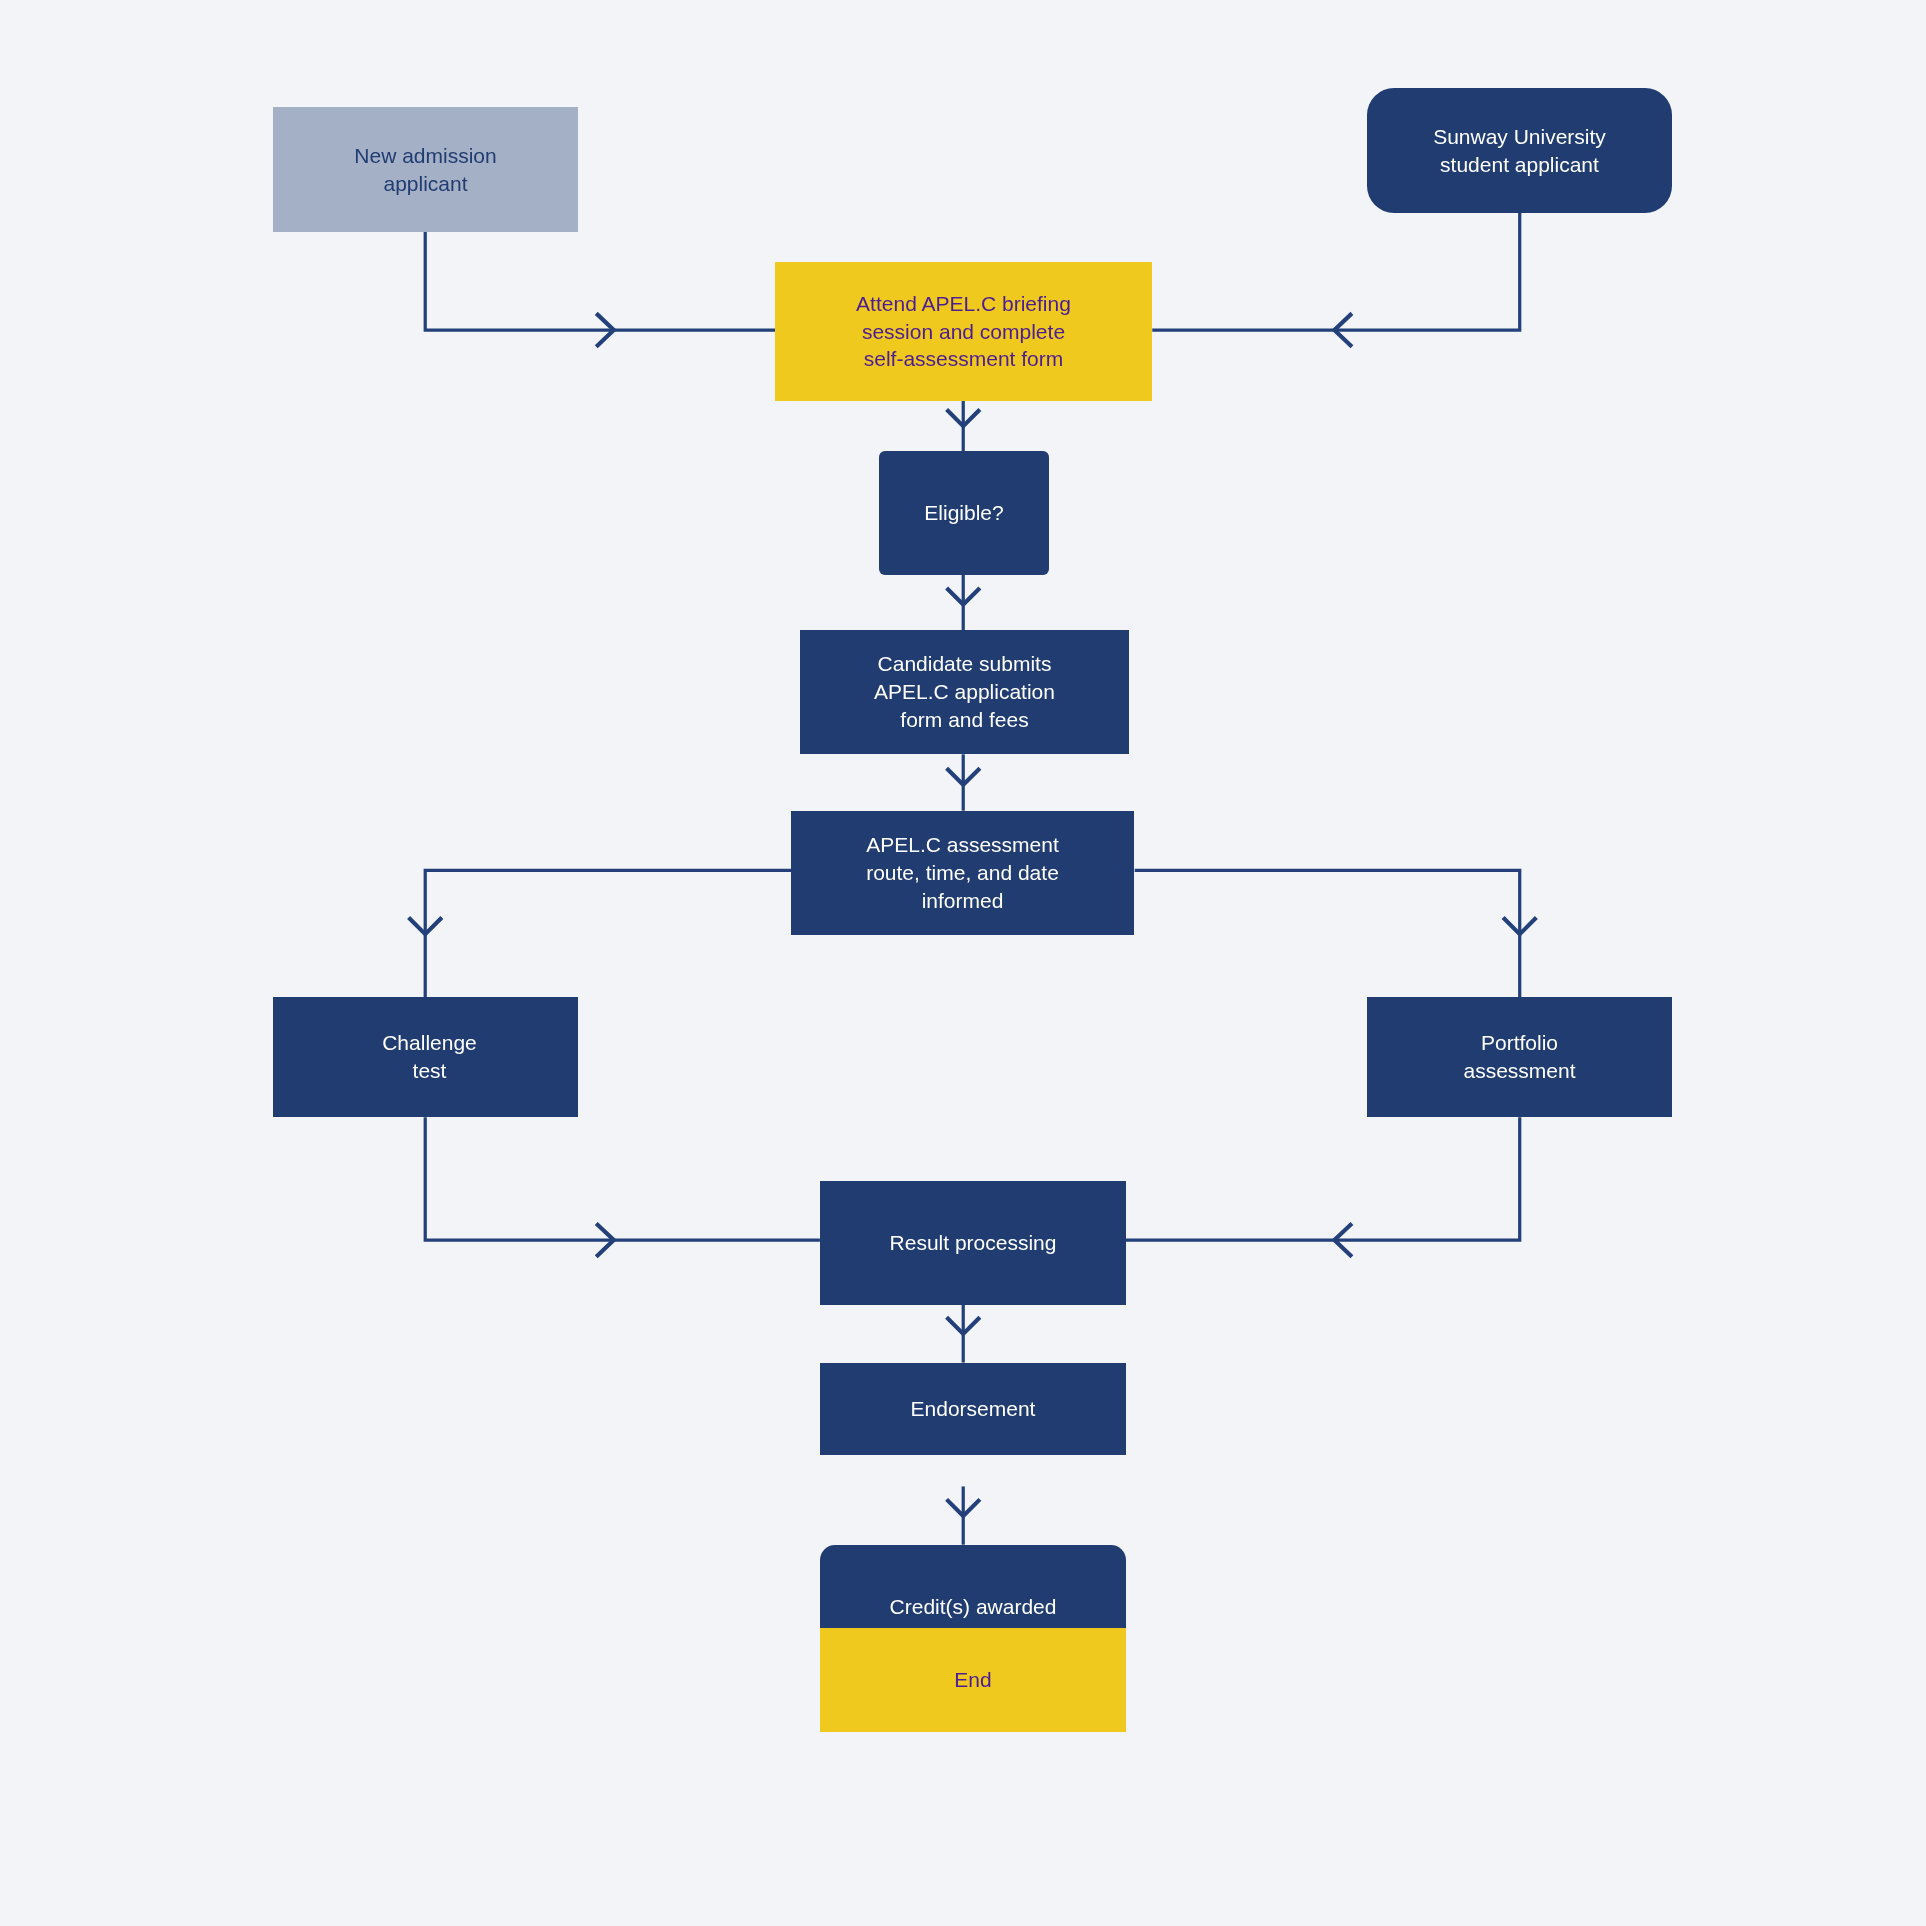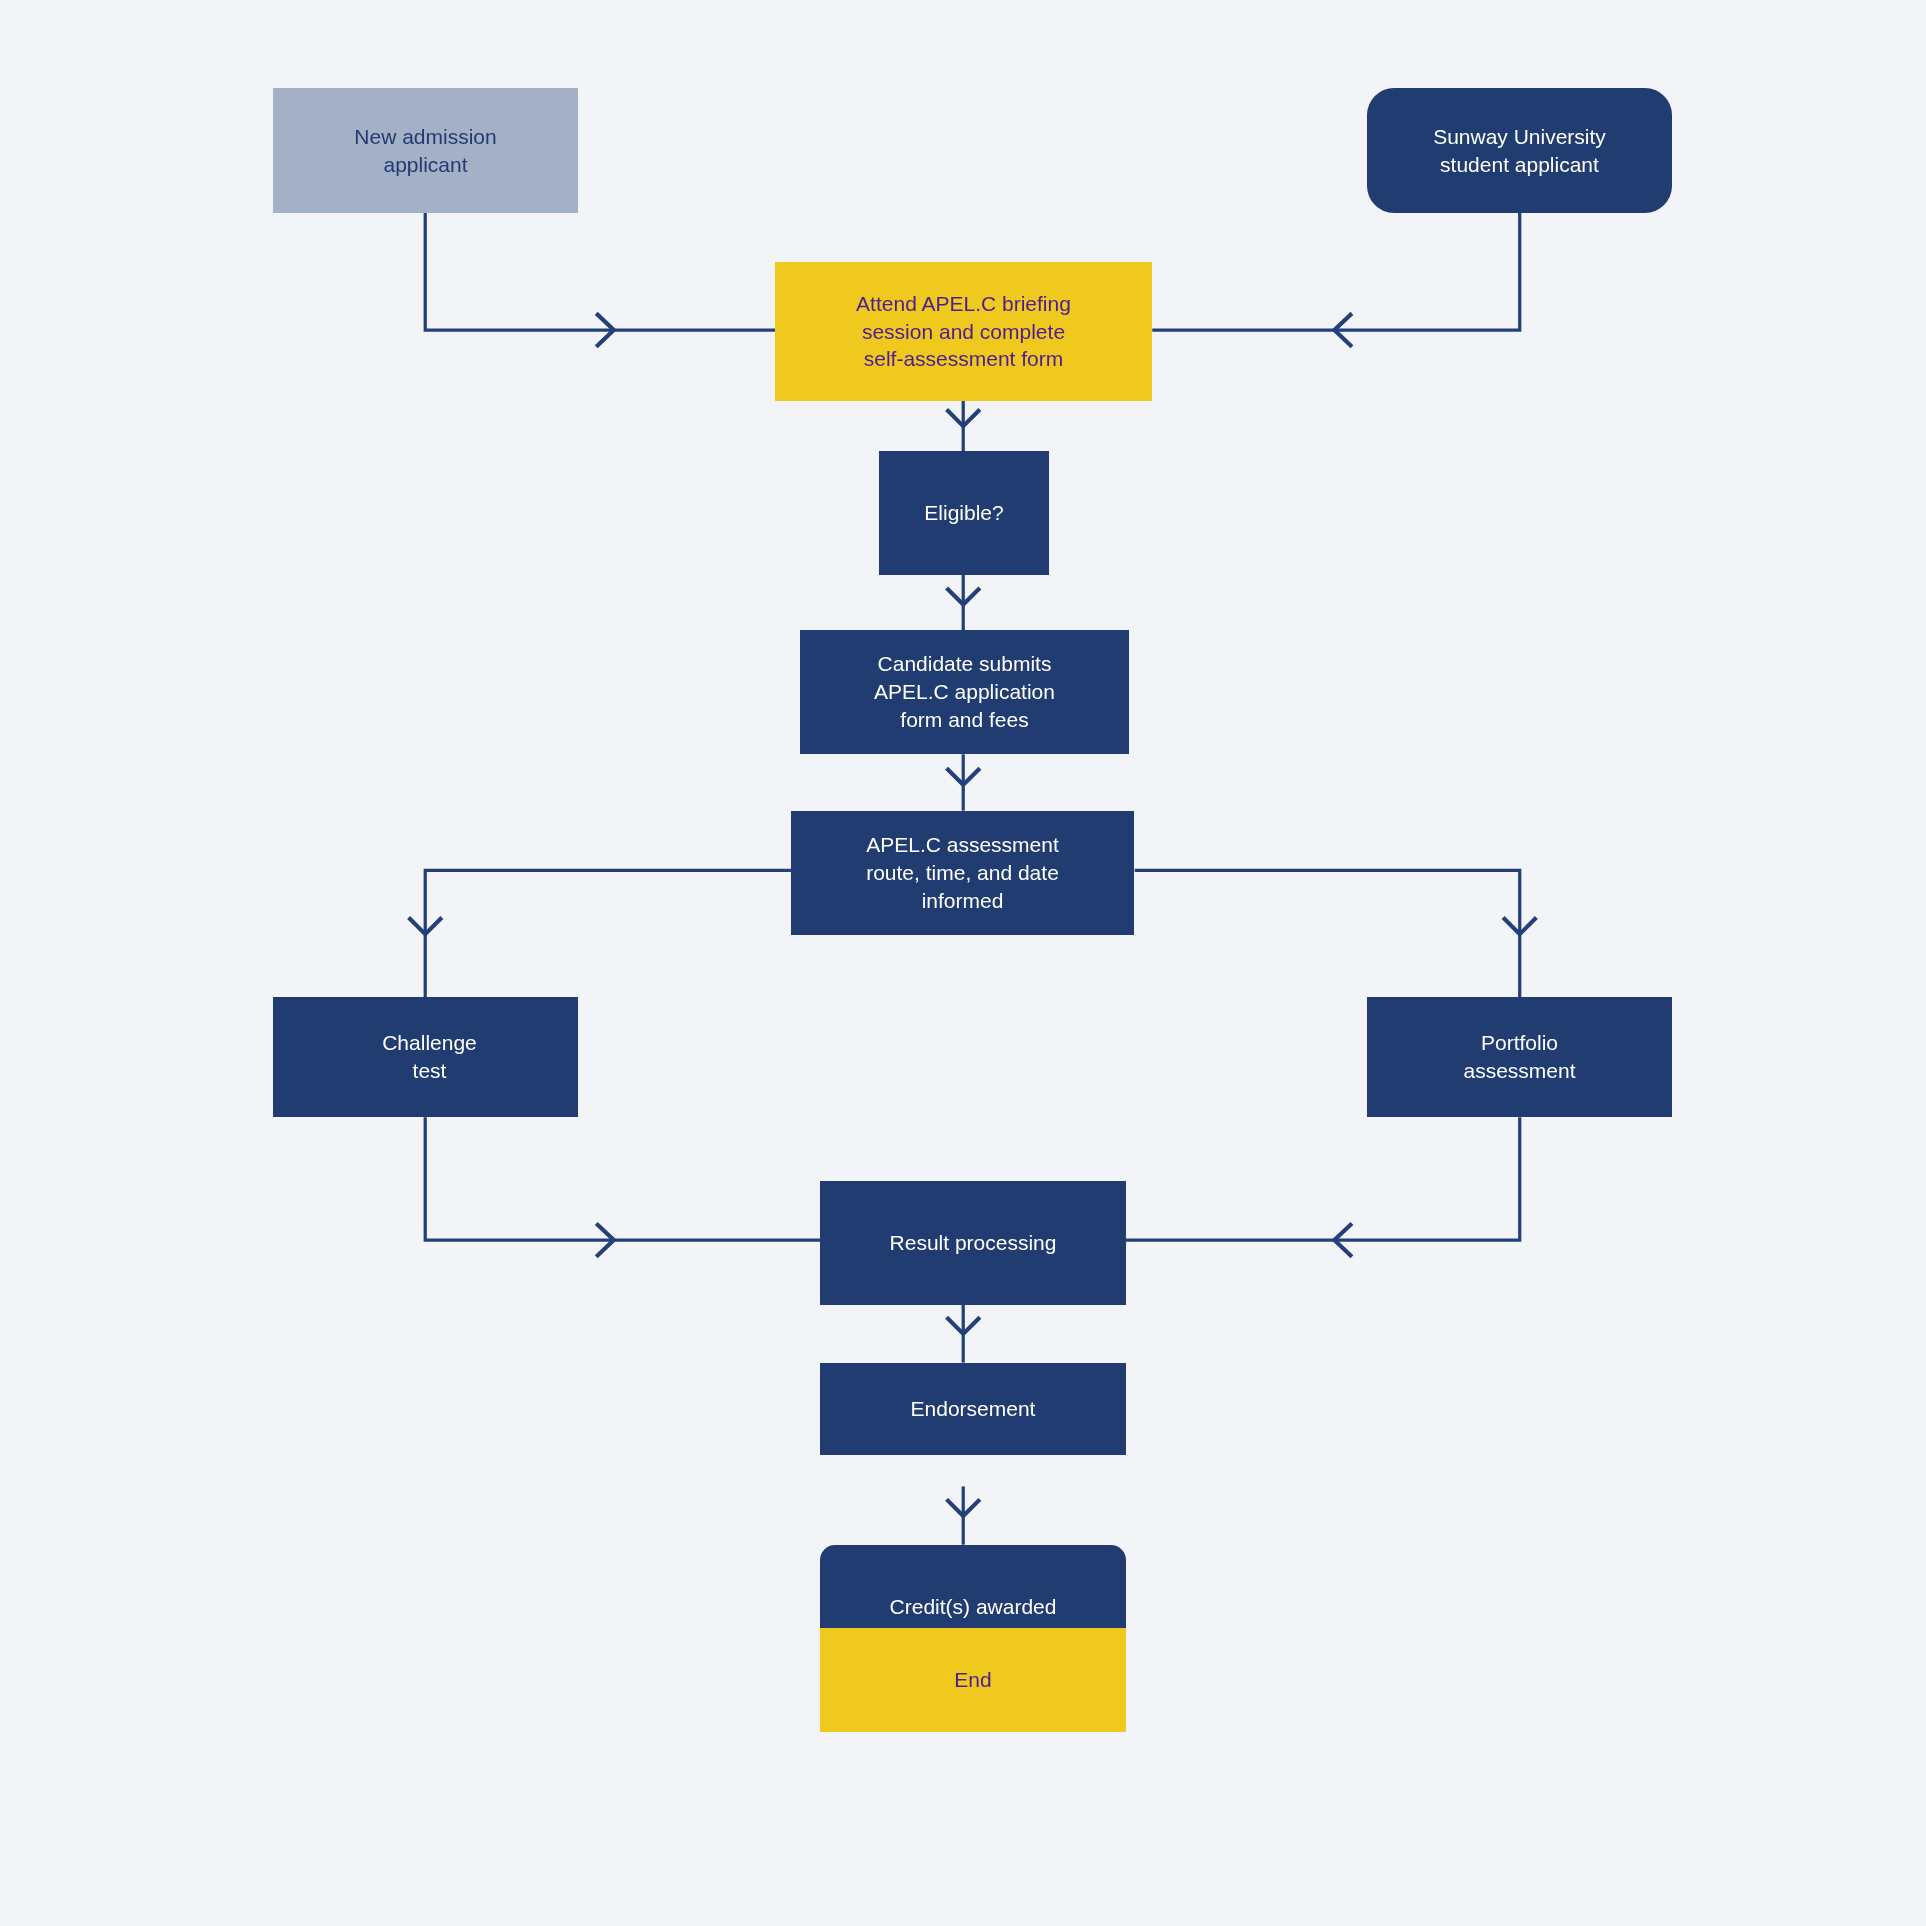--- a/index.html
+++ b/index.html
@@ -42,20 +42,21 @@
     padding: 0 6.5px;
     white-space: pre-line;
   }
   .node.navy {
     background: #213c71;
     color: #ffffff;
   }
   .node.muted {
     background: #a4b0c6;
     color: #213c71;
+    margin-top: 19px;
   }
   .node.accent {
     background: #efc91e;
     color: #4c1d95;
   }
   .fs-big { font-size: 21px; }
 </style>
 </head>
 <body>
 
@@ -111,21 +112,21 @@
     <span class="label">Sunway University
 student applicant</span>
   </div>
 
   <div class="node accent fs-big" style="left:775px; top:262px; width:377px; height:139px;">
     <span class="label">Attend APEL.C briefing
 session and complete
 self-assessment form</span>
   </div>
 
-  <div class="node navy fs-big" style="left:879px; top:451px; width:170px; height:124px;">
+  <div class="node navy fs-big" style="left:879px; top:451px; width:170px; height:124px;border-radius:6px;">
     <span class="label">Eligible?</span>
   </div>
 
   <div class="node navy fs-big" style="left:800px; top:630px; width:329px; height:124px;">
     <span class="label">Candidate submits
 APEL.C application
 form and fees</span>
   </div>
 
   <div class="node navy fs-big" style="left:791px; top:811px; width:343px; height:124px;">

